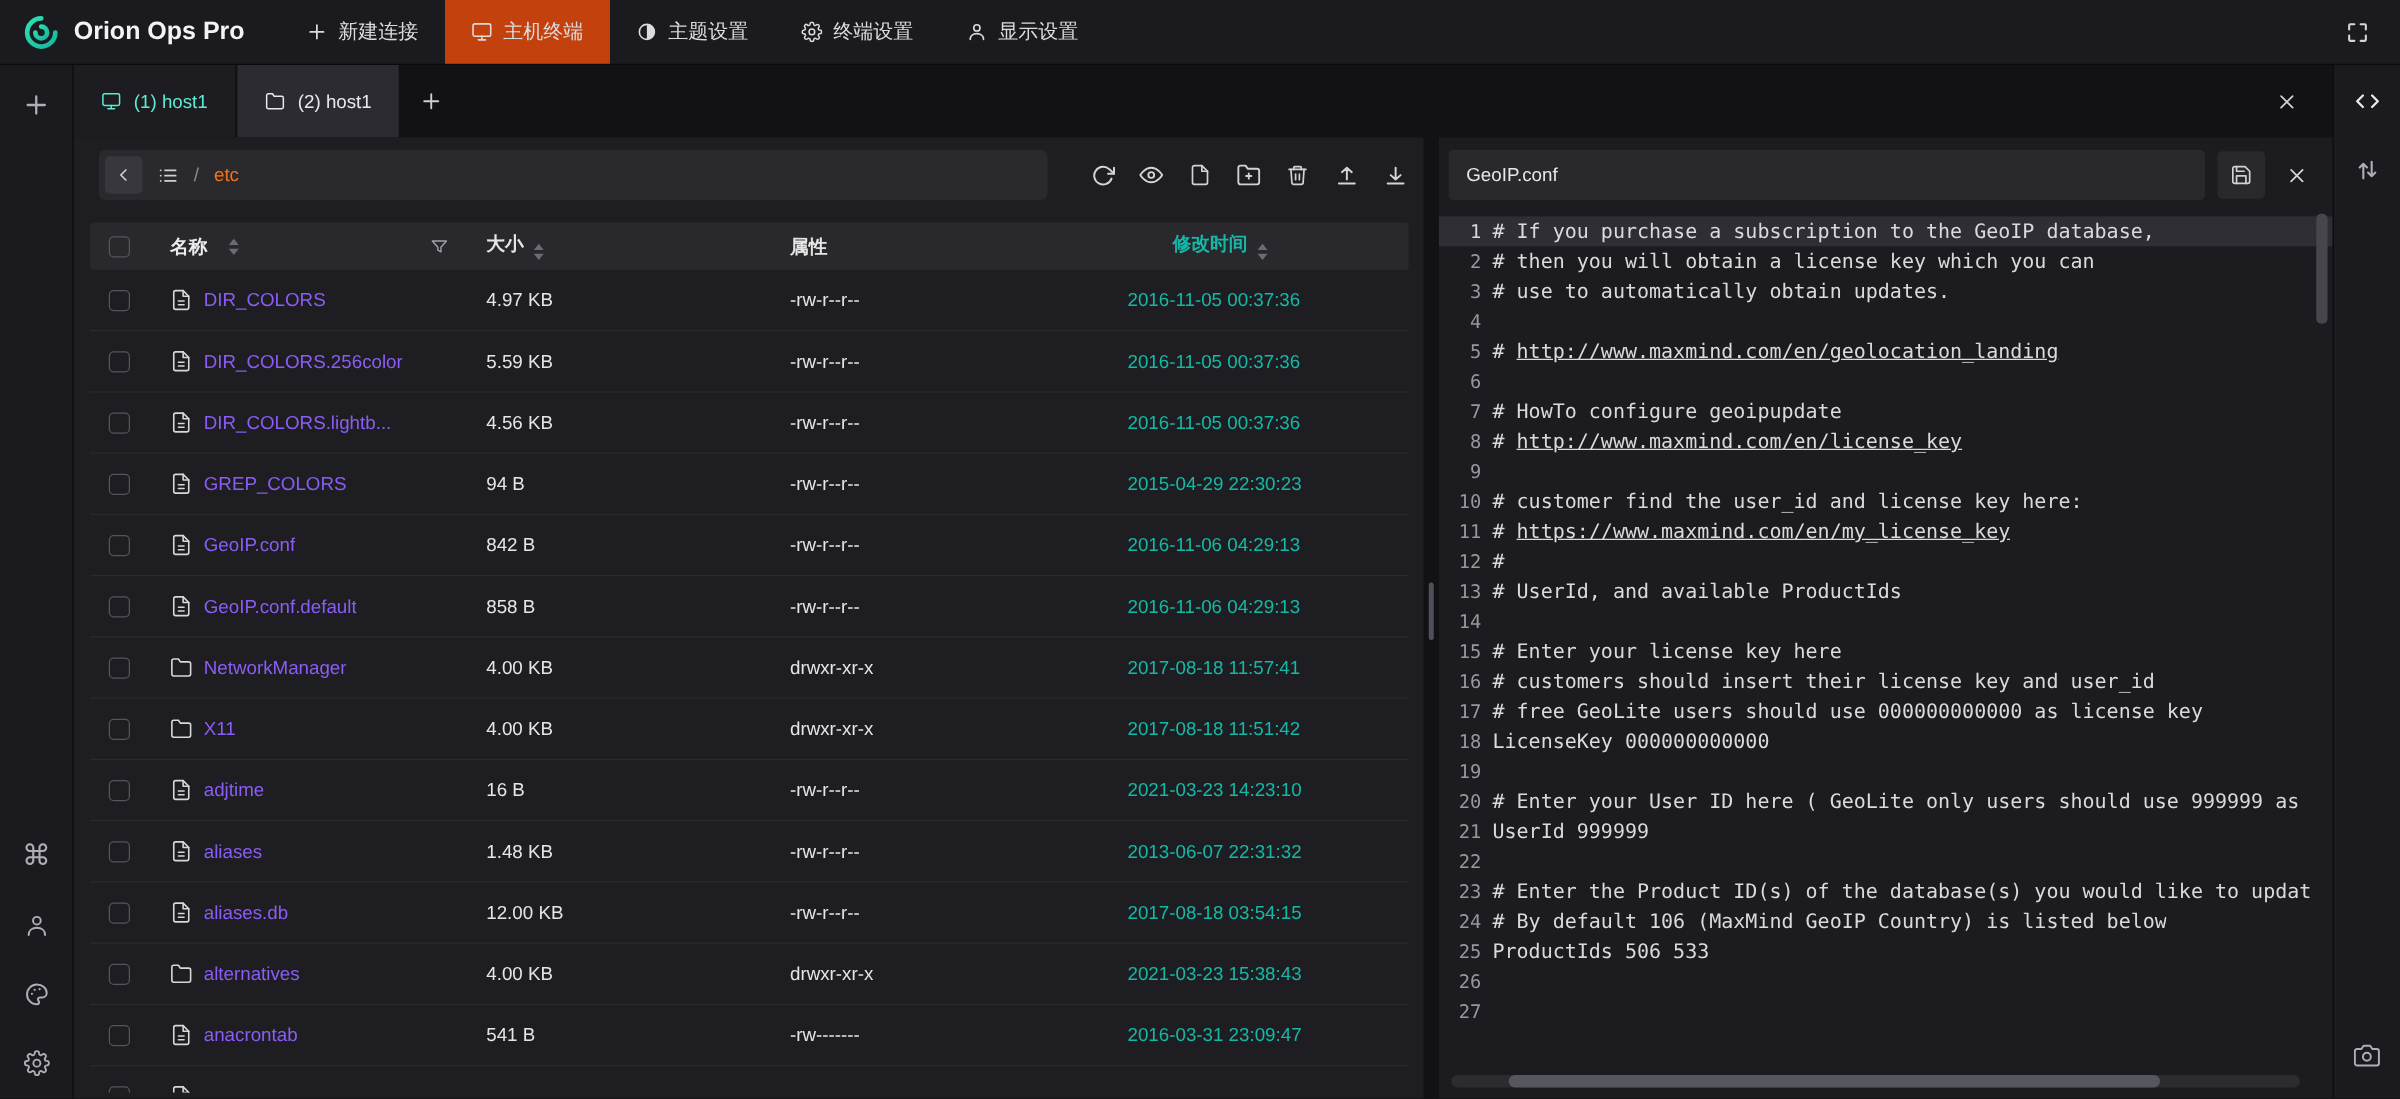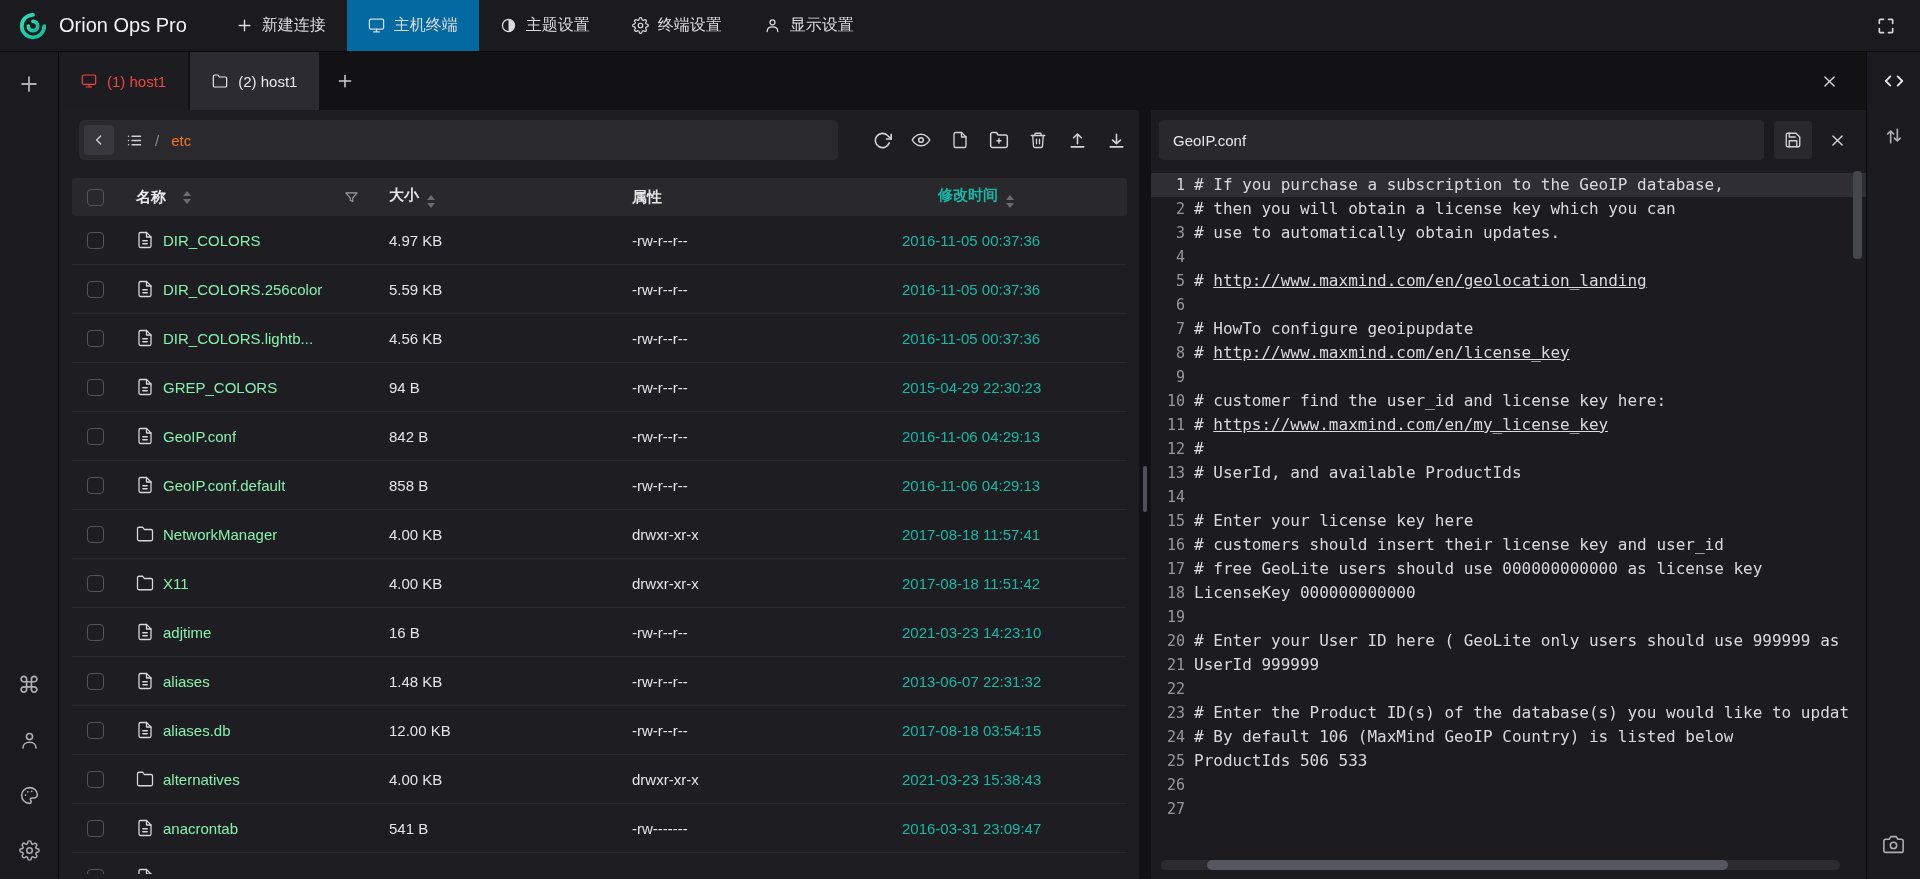--- a/index.html
+++ b/index.html
@@ -5,39 +5,39 @@
 <style>
 *{box-sizing:border-box;margin:0;padding:0}
 html,body{width:1920px;height:879px;overflow:hidden;background:#0f0f11;
   font-family:"Liberation Sans","DejaVu Sans",sans-serif;color:#d8d8db}
 svg{display:block}
 .app{width:100%;height:100%;display:flex;flex-direction:column}
 
 
 .topnav{height:52px;flex:none;background:#1b1b1f;display:flex;align-items:stretch;border-bottom:1px solid #0a0a0c}
 .brand{display:flex;align-items:center;gap:11px;padding:0 28px 0 18px}
-.brand-title{font-size:20px;font-weight:normal;color:#f3f3f5;white-space:nowrap}
+.brand-title{font-size:20px;font-weight:bold;color:#f3f3f5;white-space:nowrap}
 .nav-item{display:flex;align-items:center;gap:9px;padding:0 21px;font-size:16px;color:#dcdcdf;cursor:pointer;white-space:nowrap}
-.nav-item.active{background:#0369a1}
+.nav-item.active{background:#c2410c}
 .topnav-spacer{flex:1}
 .fullscreen-btn{align-self:center;margin-right:17px;width:34px;height:34px;display:flex;align-items:center;justify-content:center;color:#d6d6da;cursor:pointer}
 
 
 .main-row{flex:1;display:flex;min-height:0}
 .left-rail{width:59px;flex:none;background:#1b1b1f;border-right:1px solid #0a0a0c;display:flex;flex-direction:column;align-items:center;padding:15px 0 12px}
 .right-rail{width:54px;flex:none;background:#1b1b1f;border-left:1px solid #0a0a0c;display:flex;flex-direction:column;align-items:center;padding:12px 0 18px;gap:21px}
 .rail-btn{width:34px;height:34px;display:flex;align-items:center;justify-content:center;color:#aeaeb4;cursor:pointer;flex:none}
 .rail-btn.active{color:#eaeaee}
 .rail-bottom{margin-top:auto;display:flex;flex-direction:column;align-items:center;gap:21px}
 .cmd-glyph{font-size:23px;line-height:1;font-family:"DejaVu Sans",sans-serif}
 
 
 .content-col{flex:1;display:flex;flex-direction:column;min-width:0;background:#121215}
 .tab-bar{height:58px;flex:none;display:flex;align-items:stretch;background:#121215}
-.tab{display:flex;align-items:center;gap:10px;padding:0 22px;background:#1d1d21;color:#ef4444;font-size:15px;margin-right:2px;cursor:pointer;white-space:nowrap}
+.tab{display:flex;align-items:center;gap:10px;padding:0 22px;background:#1d1d21;color:#5eead4;font-size:15px;margin-right:2px;cursor:pointer;white-space:nowrap}
 .tab.active{background:#2b2b31;color:#e9e9ec}
 .tab-add{width:48px;display:flex;align-items:center;justify-content:center;color:#cfcfd4;cursor:pointer}
 .tabbar-close{margin-left:auto;align-self:center;margin-right:22px;width:30px;height:30px;display:flex;align-items:center;justify-content:center;color:#d2d2d6;cursor:pointer}
 
 
 .panels{flex:1;display:flex;min-height:0}
 .file-panel{width:1080px;flex:none;background:#1e1e22;display:flex;flex-direction:column;min-height:0}
 .fm-toolbar{height:40px;flex:none;margin:10px 12px 0 20px;display:flex;align-items:center}
 .breadcrumb{width:759px;flex:none;height:40px;background:#2a2a2e;border-radius:5px;display:flex;align-items:center;gap:12px;padding:0 12px 0 5px}
 .bc-back{width:30px;height:30px;border-radius:4px;background:#37373d;display:flex;align-items:center;justify-content:center;color:#d2d2d6;cursor:pointer;flex:none}
@@ -49,21 +49,21 @@
 
 
 .ftable{flex:1;margin:18px 12px 5px 13px;display:flex;flex-direction:column;min-height:0}
 .grid-cols{display:grid;grid-template-columns:46px 271px 243px 270px 1fr;align-items:center}
 .fhead{height:38px;flex:none;background:#29292d;border-radius:3px;font-size:15px;color:#ebebee;font-weight:600}
 .fbody{flex:1;overflow:hidden}
 .frow{height:49px;border-bottom:1px solid #2a2a2e;font-size:15px;cursor:default}
 .c-check{display:flex;justify-content:center}
 .checkbox{width:17px;height:17px;border:1.5px solid #54545c;border-radius:4px;cursor:pointer}
 .c-name{display:flex;align-items:center;gap:9px;padding-left:18px;padding-right:30px;min-width:0}
-.fname{color:#86efac;white-space:nowrap;overflow:hidden;text-overflow:ellipsis;cursor:pointer}
+.fname{color:#8b5cf6;white-space:nowrap;overflow:hidden;text-overflow:ellipsis;cursor:pointer}
 .c-size,.c-attrs{color:#e5e5e5;white-space:nowrap;padding-right:8px}
 .c-date{color:#14b8a6;white-space:nowrap}
 .fhead .c-date{padding-left:36px}
 .sorter{display:inline-flex;flex-direction:column;gap:3px;margin-left:8px;cursor:pointer}
 .sorter i{display:block;width:0;height:0;border-left:4.5px solid transparent;border-right:4.5px solid transparent}
 .sorter .up{border-bottom:5px solid #6b6b72}
 .sorter .down{border-top:5px solid #6b6b72}
 .hspacer{flex:1}
 .filter-btn{display:flex;color:#a0a0a6;cursor:pointer}
 .file-glyph{display:flex;color:#d8d8db;flex:none}

